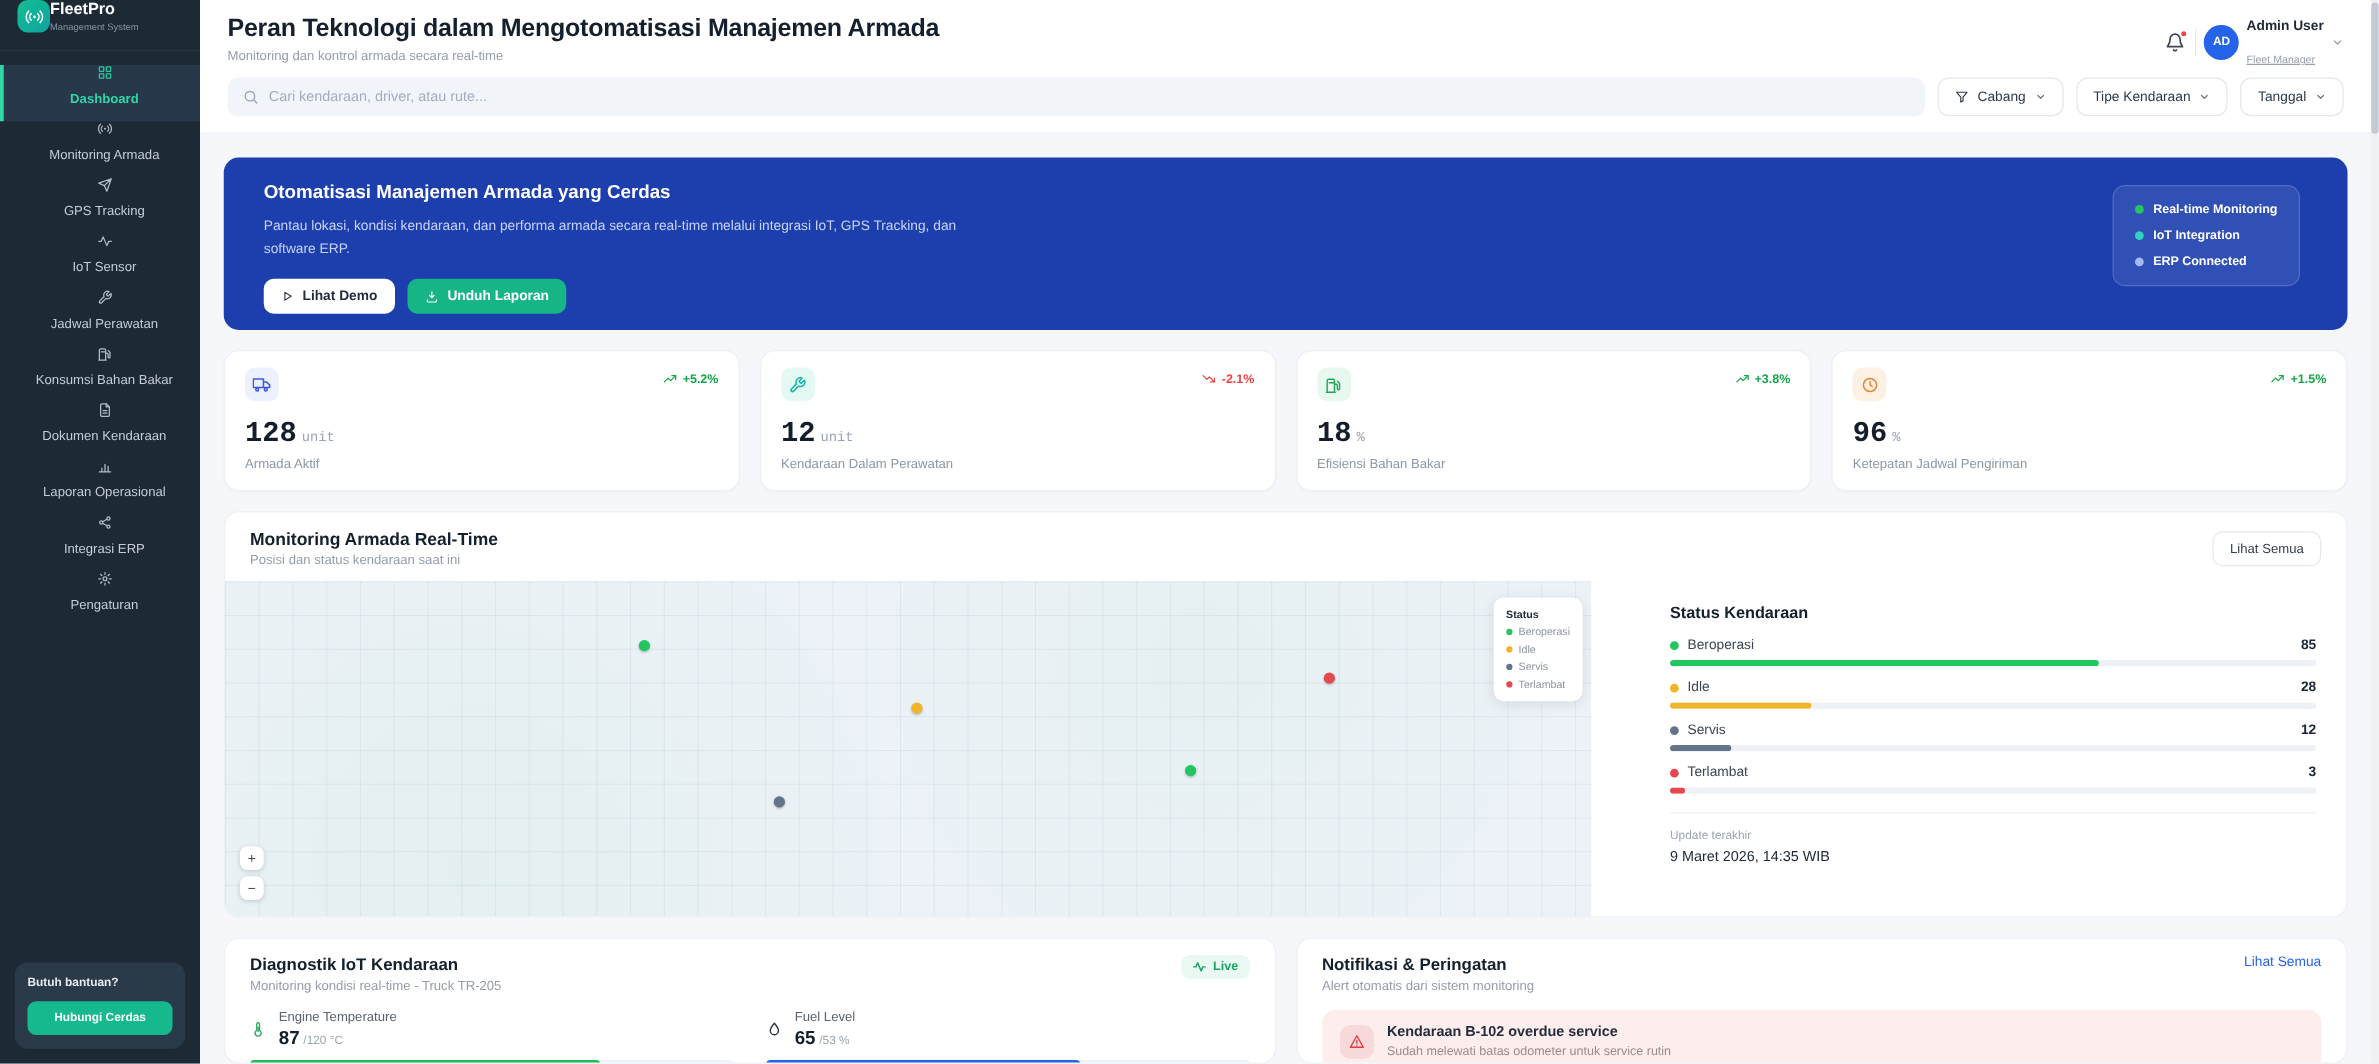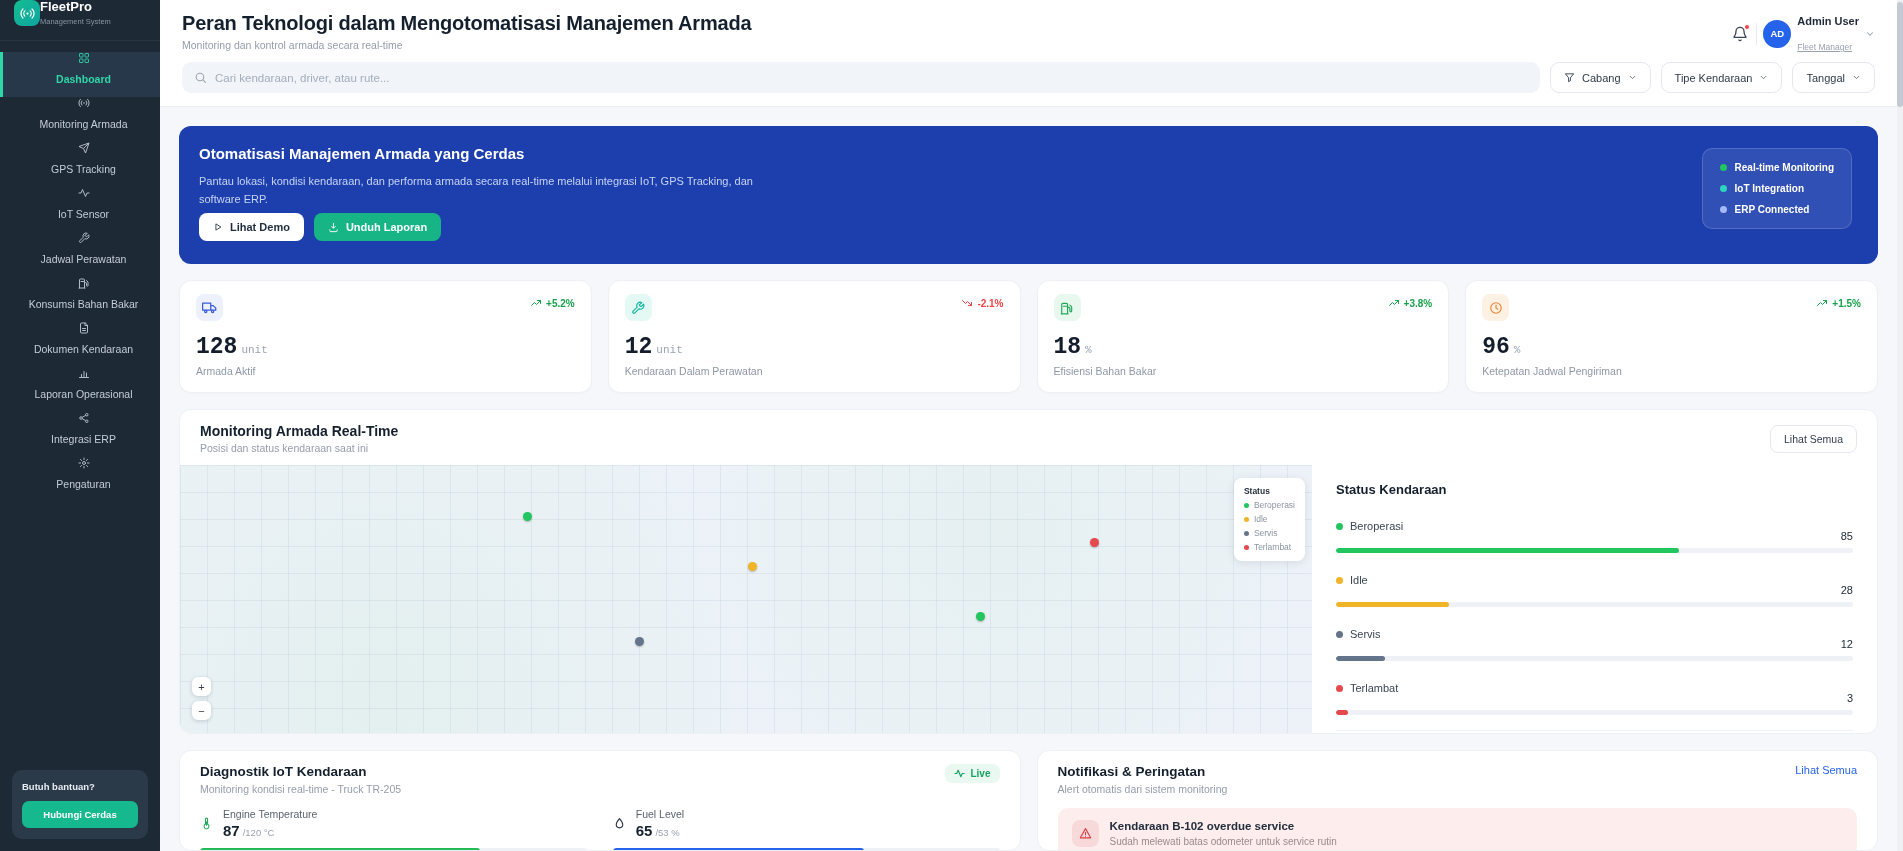--- a/index.html
+++ b/index.html
@@ -41,23 +41,23 @@
   .search-box { flex:1; background:#f1f4f8; border-radius:9px; height:31px; display:flex; align-items:center; gap:8px; padding:0 12px; color:#9aa3b2; }
   .search-box input { border:none; background:transparent; flex:1; font-size:11.5px; outline:none; color:#33404f; font-family:inherit; }
   .search-box input::placeholder { color:#a4adbc; }
   .filter-btn { height:31px; background:#fff; border:1px solid #e4e8ee; border-radius:9px; padding:0 13px; font-size:11px; color:#2f3a49; display:flex; align-items:center; gap:7px; font-weight:500; cursor:pointer; font-family:inherit; }
   .filter-btn .chev { color:#6b7482; }
 
   
   .content { flex:1; background:#f5f7fa; padding:19px 25px 0 19px; display:flex; flex-direction:column; gap:16px; overflow:hidden; }
 
   
-  .hero { background:#1d3fae; border-radius:12px; padding:19px 20px; height:138px; flex:none; display:flex; justify-content:space-between; color:#fff; }
+  .hero { background:#1d3fae; border-radius:12px; padding:19px 32px; height:138px; flex:none; display:flex; justify-content:space-between; color:#fff; }
   .hero-title { font-size:15px; font-weight:700; margin-bottom:10px; }
-  .hero-desc { font-size:11px; color:#c6d3f4; line-height:1.65; max-width:560px; margin-bottom:5px; }
+  .hero-desc { font-size:11px; color:#c6d3f4; line-height:1.65; max-width:560px; margin-bottom:15px; }
   .hero-buttons { display:flex; gap:10px; }
   .btn-demo { background:#fff; color:#1f2c3d; border:none; border-radius:8px; padding:8px 14px; font-size:11px; font-weight:700; display:flex; gap:7px; align-items:center; cursor:pointer; font-family:inherit; }
   .btn-download { background:#17b586; color:#fff; border:none; border-radius:8px; padding:8px 14px; font-size:11px; font-weight:700; display:flex; gap:7px; align-items:center; cursor:pointer; font-family:inherit; }
   .hero-features { background:rgba(255,255,255,0.09); border:1px solid rgba(255,255,255,0.16); border-radius:10px; padding:13px 17px; align-self:flex-start; display:flex; flex-direction:column; gap:10px; margin:3px 6px 0 0; min-width:126px; }
   .feature-item { display:flex; gap:8px; align-items:center; font-size:10px; font-weight:600; white-space:nowrap; }
   .feature-dot { width:7px; height:7px; border-radius:50%; flex:none; }
 
   
   .stats-row { display:flex; gap:16px; flex:none; }
   .stat-card { flex:1; background:#fff; border:1px solid #edf0f4; border-radius:12px; padding:13px 16px 15px; box-shadow:0 1px 2px rgba(16,24,40,0.02); }
@@ -74,21 +74,21 @@
   .stat-value { font-size:23px; font-weight:700; color:#131d2b; }
   .stat-unit { font-size:11px; color:#9ba4b3; }
   .stat-label { font-size:10.5px; color:#8e97a6; margin-top:5px; }
 
   
   .monitor-card { background:#fff; border:1px solid #edf0f4; border-radius:12px; height:325px; flex:none; display:flex; flex-direction:column; overflow:hidden; }
   .monitor-head { padding:13px 20px 11px; display:flex; justify-content:space-between; align-items:center; }
   .card-title { font-size:14px; font-weight:700; color:#15202e; }
   .card-sub { font-size:10.5px; color:#959cab; margin-top:3px; }
   .view-all-btn { border:1px solid #e4e8ee; background:#fff; border-radius:8px; padding:7px 13px; font-size:10.5px; color:#323d4c; font-weight:500; cursor:pointer; font-family:inherit; }
-  .monitor-body { flex:1; display:flex; min-height:0; }
+  .monitor-body { flex:1; display:flex; min-height:0;gap:39px; }
   .map { flex:1; position:relative; background-color:#ecf2f7;
     background-image:
       radial-gradient(circle at 18% 85%, rgba(150,215,175,0.10), transparent 38%),
       radial-gradient(circle at 72% 25%, rgba(150,215,175,0.08), transparent 35%),
       linear-gradient(to right, rgba(185,200,216,0.28) 1px, transparent 1px),
       linear-gradient(to bottom, rgba(185,200,216,0.28) 1px, transparent 1px);
     background-size:auto,auto,27px 27px,27px 27px; }
   .map-dot { position:absolute; width:9px; height:9px; border-radius:50%; box-shadow:0 1px 2px rgba(0,0,0,0.25); }
   .map-legend { position:absolute; top:13px; right:7px; background:#fff; border-radius:8px; box-shadow:0 2px 10px rgba(15,23,42,0.10); padding:8px 10px 9px; min-width:62px; }
   .legend-title { font-size:8.5px; font-weight:700; color:#1f2937; margin-bottom:3px; }
@@ -96,21 +96,21 @@
   .legend-dot { width:5px; height:5px; border-radius:50%; flex:none; }
   .map-zoom { position:absolute; left:12px; bottom:13px; display:flex; flex-direction:column; gap:5px; }
   .zoom-btn { width:19px; height:19px; background:#fff; border:none; border-radius:6px; box-shadow:0 1px 4px rgba(15,23,42,0.18); font-size:11px; color:#374151; display:grid; place-items:center; cursor:pointer; font-family:inherit; }
 
   .status-panel { width:565px; flex:none; padding:17px 24px 0; }
   .panel-title { font-size:13px; font-weight:700; color:#15202e; margin-bottom:13px; }
   .status-row { margin-bottom:11px; }
   .status-line { display:flex; justify-content:space-between; align-items:center; margin-bottom:6px; }
   .status-name { display:flex; gap:7px; align-items:center; font-size:11px; color:#3a4553; }
   .status-dot { width:7px; height:7px; border-radius:50%; flex:none; }
-  .status-count { font-size:11px; font-weight:400; color:#1c2736;margin-top:20px; }
+  .status-count { font-size:11px; font-weight:700; color:#1c2736; }
   .status-track { height:5px; background:#eef1f6; border-radius:4px; overflow:hidden; }
   .status-fill { height:100%; border-radius:4px; }
   .panel-divider { height:1px; background:#eef1f5; margin:15px 0 12px; }
   .update-label { font-size:9.5px; color:#9aa3b2; margin-bottom:6px; }
   .update-value { font-size:11.5px; color:#1c2736; font-weight:500; }
 
   
   .bottom-row { display:flex; gap:16px; flex:1; min-height:0; }
   .bottom-card { flex:1; background:#fff; border:1px solid #edf0f4; border-radius:12px; overflow:hidden; }
   .bcard-head { display:flex; justify-content:space-between; align-items:flex-start; padding:13px 20px 0; }

